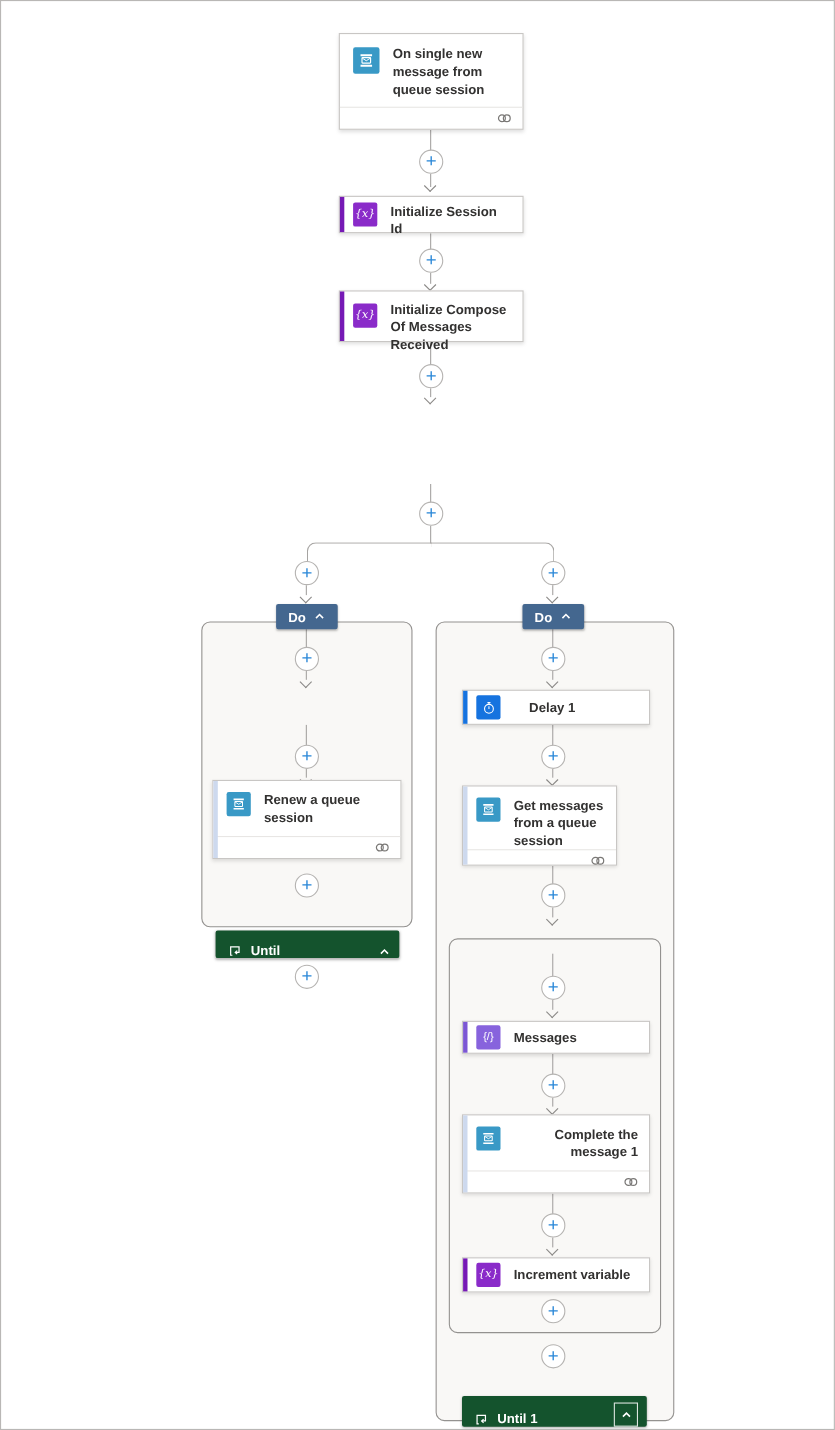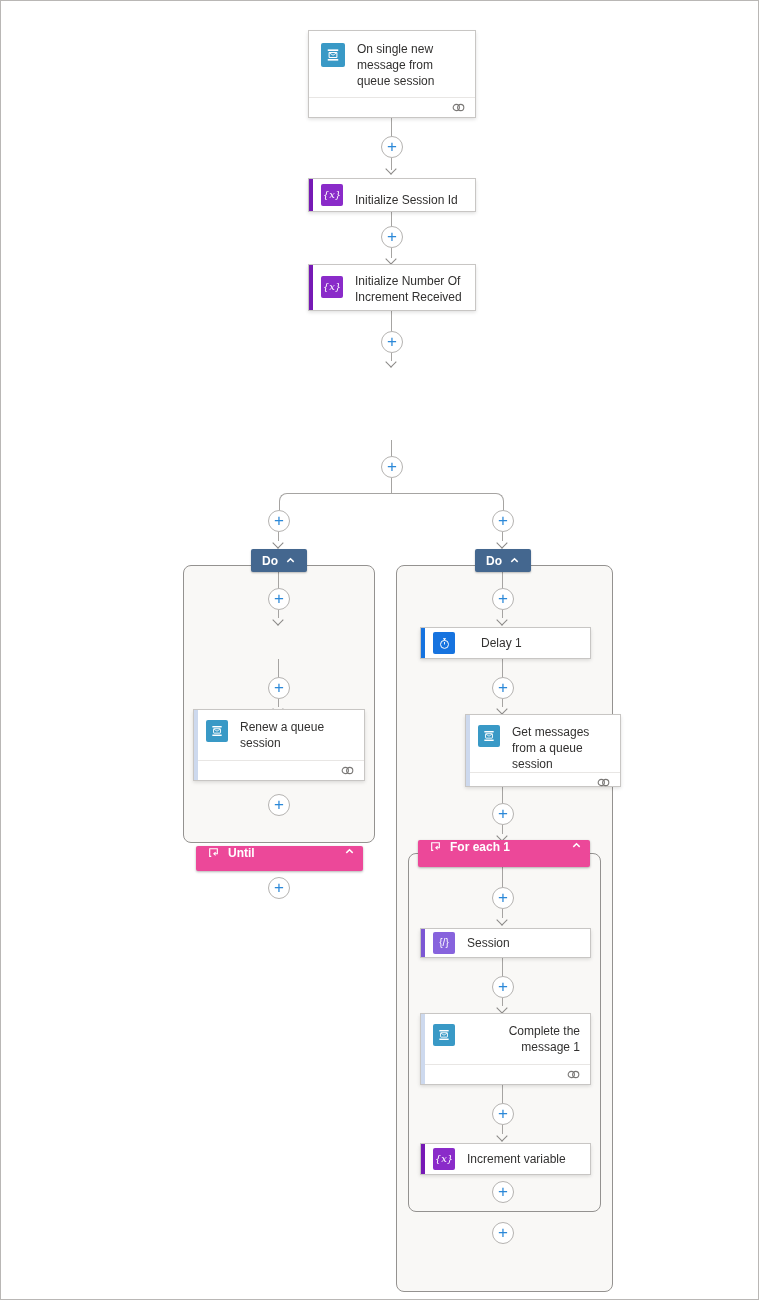--- a/index.html
+++ b/index.html
@@ -16,28 +16,28 @@
         z-index:3;box-sizing:border-box;padding-bottom:1px;cursor:pointer;}
   
   .card{position:absolute;background:#fff;border:1px solid #c8c6c4;box-shadow:0 1.6px 3.6px rgba(0,0,0,.13);
         box-sizing:border-box;display:flex;flex-direction:column;z-index:2;cursor:pointer;}
   .card-body{display:flex;align-items:flex-start;gap:12px;padding:0 10px 0 12px;flex:1;}
   .card-body.single{align-items:center;}
   .stripe{position:absolute;left:0;top:0;bottom:0;width:4px;}
   .icon{width:22px;height:22px;border-radius:2px;flex:none;display:flex;align-items:center;justify-content:center;color:#fff;}
   .icon i{font-style:normal;font-size:10px;font-weight:400;color:#fff;line-height:1;}
   .icon.var i{font-style:italic;font-family:"DejaVu Serif",serif;}
-  .label{font-size:12px;font-weight:400;color:#323130;line-height:16px;width:122px;}
+  .label{font-size:12px;font-weight:700;color:#323130;line-height:16px;width:122px;}
   .card-footer{height:19px;border-top:1px solid #e8e6e4;display:flex;align-items:center;justify-content:flex-end;
                padding:0 9px;flex:none;}
   
   .scope{position:absolute;border:1px solid #949290;border-radius:8px;background:#f9f8f6;box-sizing:border-box;z-index:0;}
   .tab{position:absolute;background:#44678f;color:#fff;display:flex;align-items:center;justify-content:center;gap:7px;
        font-size:12px;font-weight:700;z-index:2;border-radius:2px;box-shadow:0 1px 2px rgba(0,0,0,.25);cursor:pointer;}
-  .bar{position:absolute;background:#ec4899;color:#fff;display:flex;align-items:flex-start;font-size:12px;font-weight:700;
+  .bar{position:absolute;background:#14532d;color:#fff;display:flex;align-items:flex-end;font-size:12px;font-weight:700;
        z-index:2;padding:0 8px 0 11px;gap:8px;border-radius:2px;box-shadow:0 1px 2.5px rgba(0,0,0,.3);
        box-sizing:border-box;cursor:pointer;}
   .bar .sp{flex:1;}
   .chev-box{width:20px;height:20px;border:1px solid rgba(255,255,255,.85);display:flex;align-items:center;
             justify-content:center;flex:none;}
   svg{display:block;}
 </style>
 </head>
 <body>
 
@@ -110,21 +110,21 @@
       <span class="label" style="width:auto;margin-top:10px;">Initialize Session Id</span>
     </div>
   </div>
 
   <div class="card" style="left:308px;top:264px;width:168px;height:47px;">
     <div class="stripe" style="background:#7619b5;"></div>
     <div class="card-body" style="padding-top:8px;">
       <span class="icon var" style="background:#8a2bc9;margin-top:3px;">
           <i>{x}</i>
         </span>
-      <span class="label">Initialize Number Of Increment Received</span>
+      <span class="label">Initialize Compose Of Messages Received</span>
     </div>
   </div>
 
 
   <div class="scope" style="left:183px;top:565px;width:192px;height:278px;"></div>
   <div class="tab" style="left:251px;top:549px;width:56px;height:23px;">
     <span>Do</span>
     <svg width="11" height="11" viewBox="0 0 12 12">
         <path d="M2.5 7.5 L6 4 L9.5 7.5" stroke="#fff" stroke-width="1.6" fill="none"></path>
       </svg>
@@ -213,21 +213,21 @@
     </div>
   </div>
 
   <div class="vline" style="left:502px;top:659px;height:19px;"></div>
   <div class="plus" style="left:492px;top:677px;">
       <span>+</span>
     </div>
   <div class="vline" style="left:502px;top:699px;height:8px;"></div>
   <div class="arrow" style="left:498px;top:705px;"></div>
 
-  <div class="card" style="left:420px;top:714px;width:156px;height:73px;margin-left:45px;">
+  <div class="card" style="left:420px;top:714px;width:141px;height:73px;">
     <div class="stripe" style="background:#cdd9ee;"></div>
     <div class="card-body" style="padding-top:9px;">
       <span class="icon" style="background:#3999c6;margin-top:1px;">
         <svg width="16" height="16" viewBox="0 0 24 24">
             <path fill="#fff" d="M5 4.5h14v2.2H5z"></path>
             <path fill="#fff" d="M5 17.3h14v2.2H5z"></path>
             <rect x="6.8" y="8.6" width="10.4" height="6.6" rx="0.7" fill="none" stroke="#fff" stroke-width="1.4"></rect>
             <path d="M7.2 9.2l4.8 3.1 4.8-3.1" fill="none" stroke="#fff" stroke-width="1.2"></path>
           </svg>
       </span>
@@ -242,46 +242,35 @@
   </div>
 
   <div class="vline" style="left:502px;top:787px;height:17px;"></div>
   <div class="plus" style="left:492px;top:803px;">
       <span>+</span>
     </div>
   <div class="vline" style="left:502px;top:825px;height:9px;"></div>
   <div class="arrow" style="left:498px;top:832px;"></div>
 
   <div class="scope" style="left:408px;top:853px;width:193px;height:359px;"></div>
-  <div class="bar" style="left:418px;top:840px;width:172px;height:27px;">
-    <svg width="13" height="13" viewBox="0 0 14 14">
-        <path d="M4.6 11.2 H2.9 V2.9 H11.1 V8.4 H7.6" fill="none" stroke="#fff" stroke-width="1.2"></path>
-        <path d="M9.3 6.7 L7.4 8.4 L9.3 10.1" fill="none" stroke="#fff" stroke-width="1.2"></path>
-      </svg>
-    <span>For each 1</span>
-    <span class="sp"></span>
-    <svg width="11" height="11" viewBox="0 0 12 12">
-        <path d="M2.5 7.5 L6 4 L9.5 7.5" stroke="#fff" stroke-width="1.6" fill="none"></path>
-      </svg>
-  </div>
 
   <div class="vline" style="left:502px;top:867px;height:21px;"></div>
   <div class="plus" style="left:492px;top:887px;">
       <span>+</span>
     </div>
   <div class="vline" style="left:502px;top:909px;height:9px;"></div>
   <div class="arrow" style="left:498px;top:916px;"></div>
 
   <div class="card" style="left:420px;top:928px;width:171px;height:30px;">
     <div class="stripe" style="background:#7c57d4;"></div>
     <div class="card-body single" style="height:100%;">
       <span class="icon" style="background:#8763dd;">
           <i>{/}</i>
         </span>
-      <span class="label" style="width:auto;">Session</span>
+      <span class="label" style="width:auto;">Messages</span>
     </div>
   </div>
 
   <div class="vline" style="left:502px;top:958px;height:19px;"></div>
   <div class="plus" style="left:492px;top:976px;">
       <span>+</span>
     </div>
   <div class="vline" style="left:502px;top:998px;height:8px;"></div>
   <div class="arrow" style="left:498px;top:1004px;"></div>
 
@@ -324,14 +313,27 @@
   </div>
 
   <div class="plus" style="left:492px;top:1181px;">
       <span>+</span>
     </div>
 
   <div class="plus" style="left:492px;top:1222px;">
       <span>+</span>
     </div>
 
+  <div class="bar" style="left:420px;top:1269px;width:168px;height:28px;">
+    <svg width="13" height="13" viewBox="0 0 14 14">
+        <path d="M4.6 11.2 H2.9 V2.9 H11.1 V8.4 H7.6" fill="none" stroke="#fff" stroke-width="1.2"></path>
+        <path d="M9.3 6.7 L7.4 8.4 L9.3 10.1" fill="none" stroke="#fff" stroke-width="1.2"></path>
+      </svg>
+    <span>Until 1</span>
+    <span class="sp"></span>
+    <span class="chev-box">
+      <svg width="11" height="11" viewBox="0 0 12 12">
+          <path d="M2.5 7.5 L6 4 L9.5 7.5" stroke="#fff" stroke-width="1.6" fill="none"></path>
+        </svg>
+    </span>
+  </div>
 
 </div>
 
 </body></html>

